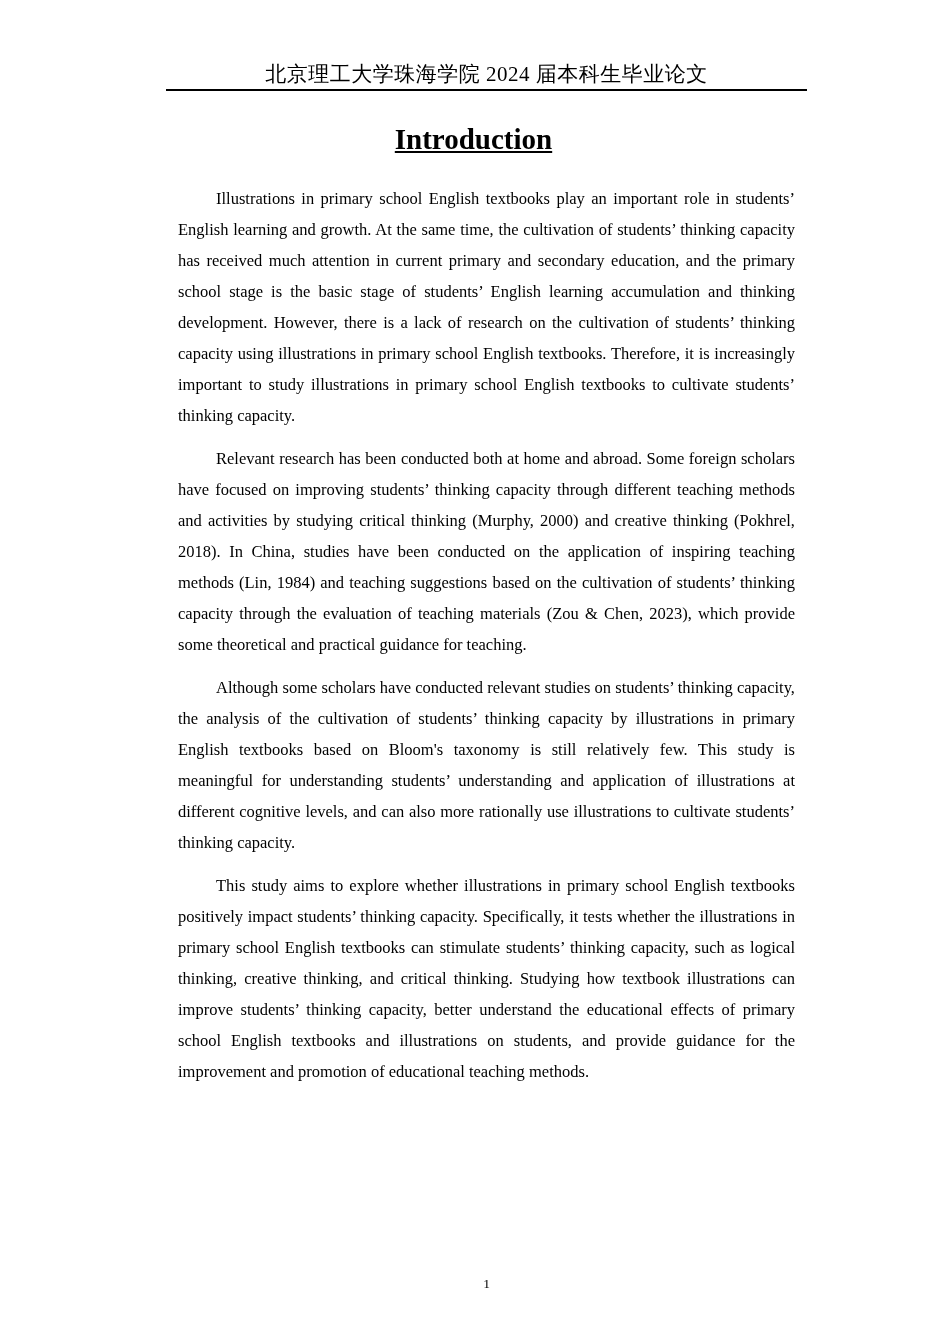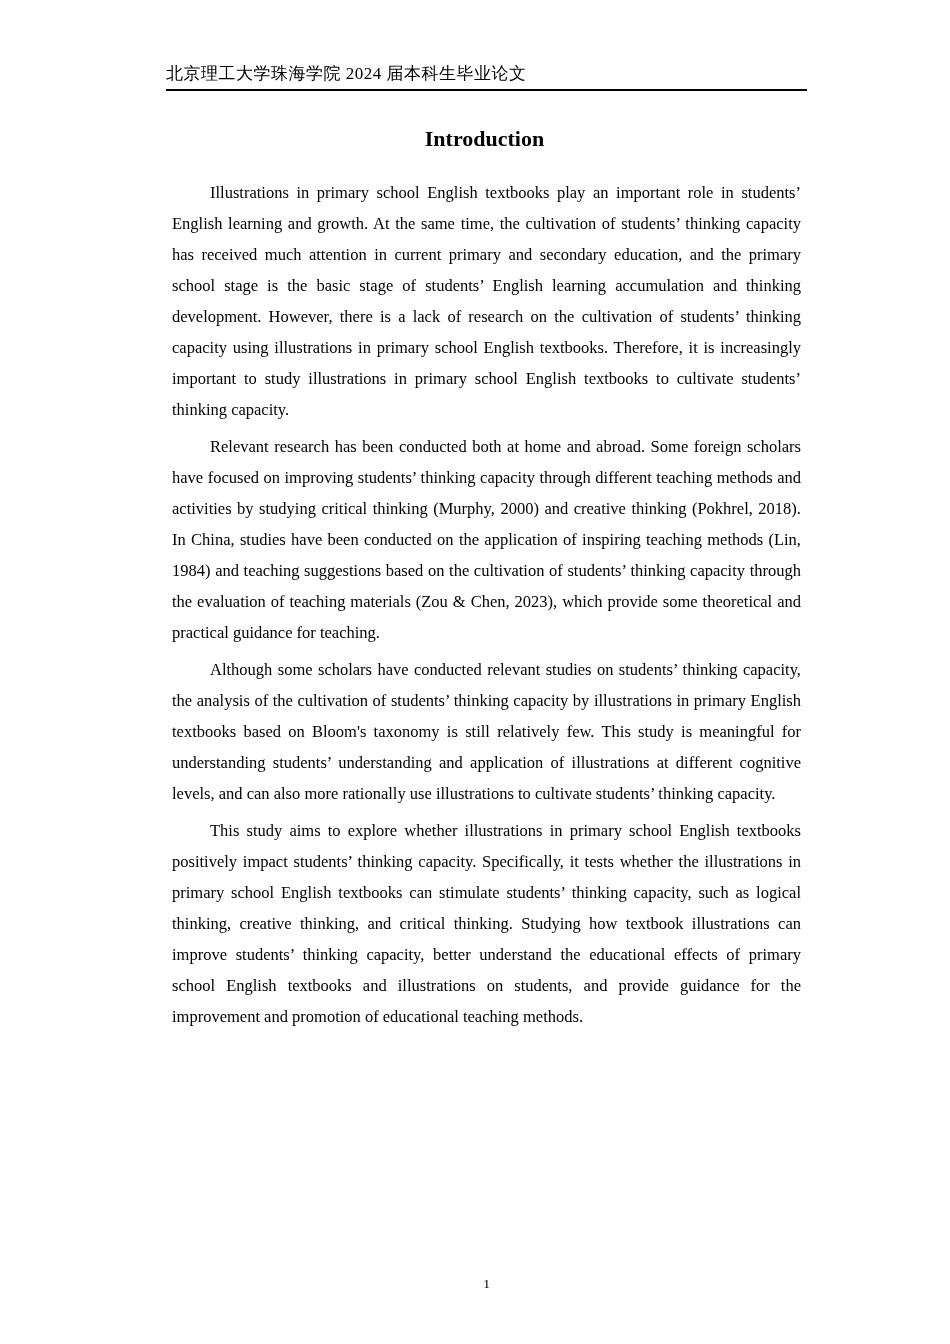--- a/index.html
+++ b/index.html
@@ -14,47 +14,49 @@
     background: #ffffff;
     font-family: "Liberation Serif", "DejaVu Serif", serif;
     color: #000000;
     overflow: hidden;
   }
   .header {
     position: absolute;
     top: 62px;
     left: 166px;
     width: 641px;
-    font-size: 17px;
+    text-align: center;
+    font-size: 21px;
     line-height: 24px;
     padding-bottom: 3px;
     border-bottom: 2px solid #000000;
     letter-spacing: 0.5px;
   }
   .title {
     position: absolute;
     top: 124px;
-    left: 164px;
+    left: 153px;
     width: 641px;
     text-align: center;
-    font-size: 22px;
+    font-size: 29px;
     font-weight: bold;
     line-height: 30px;
+    text-decoration: underline;
   }
   .body-text {
     position: absolute;
     top: 171px;
     left: 166px;
     width: 641px;
     font-size: 16.5px;
     line-height: 31px;
     text-align: justify;
   }
   .body-text p {
-    margin: 6px;
+    margin: 12px;
     padding: 0;
     text-indent: 38px;
   }
   .footer {
     position: absolute;
     top: 1276px;
     left: 166px;
     width: 641px;
     text-align: center;
     font-size: 13.5px;

